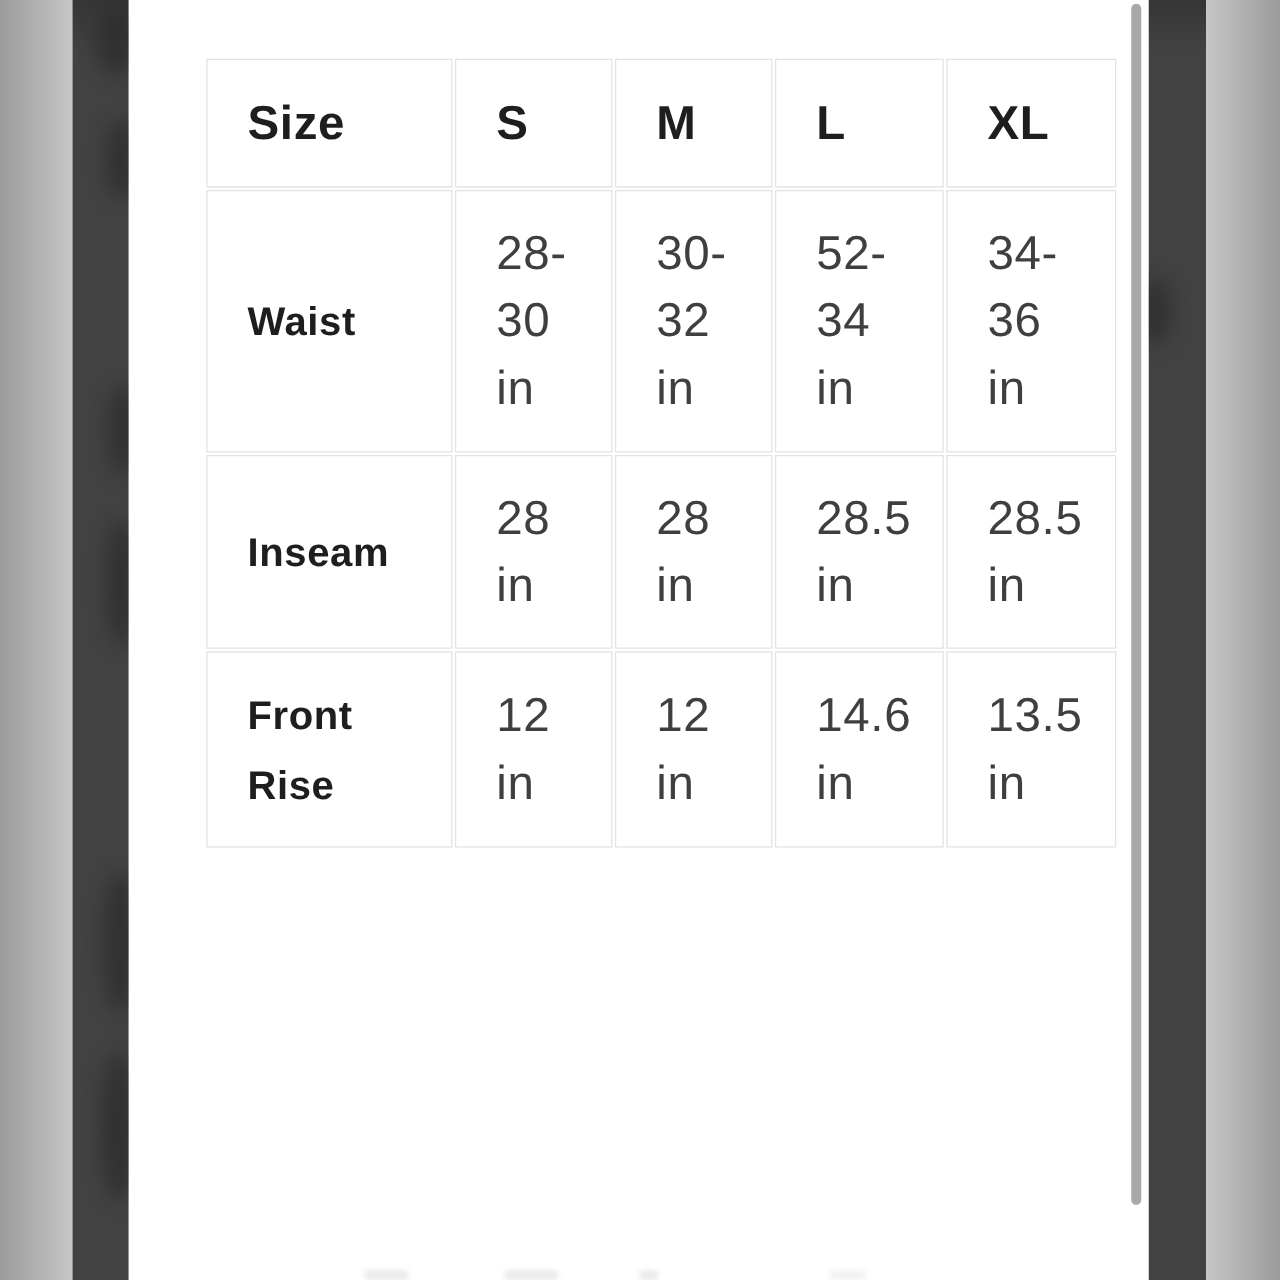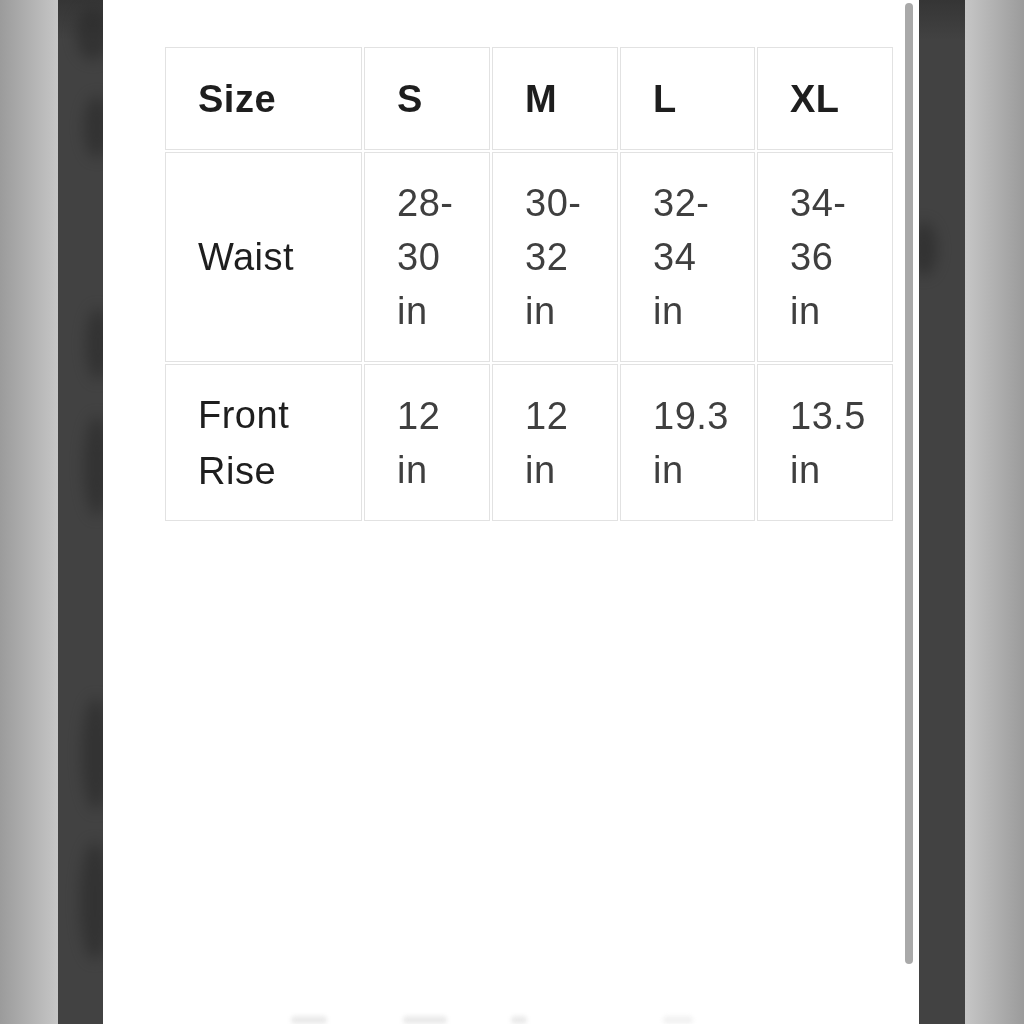--- a/index.html
+++ b/index.html
@@ -67,21 +67,21 @@
     background:var(--panel-bg);
     vertical-align:middle;text-align:left;
     padding:0 6px 0 32px;box-sizing:border-box;
     white-space:pre-line;
   }
   table.size-chart th{
     font-weight:700;font-size:38px;line-height:52px;color:var(--header-text);
     letter-spacing:.5px;
   }
   td.row-label{
-    font-weight:400;font-size:38px;line-height:56px;color:var(--header-text);
+    font-weight:700;font-size:32px;line-height:56px;color:var(--header-text);
     letter-spacing:.5px;
   }
   td.value-cell{
     font-weight:400;font-size:38px;line-height:54px;color:var(--value-text);
     letter-spacing:.5px;
   }
   tr.hdr{height:103px;}
   tr.r0{height:210px;}
   tr.r1{height:156px;}
   tr.r2{height:157px;}
@@ -139,35 +139,46 @@
       </thead>
       <tbody>
         <tr class="r0">
           <td class="row-label">Waist</td>
           <td class="value-cell">28-
 30
 in</td>
           <td class="value-cell">30-
 32
 in</td>
-          <td class="value-cell">32-
+          <td class="value-cell">52-
 34
 in</td>
           <td class="value-cell">34-
 36
+in</td>
+        </tr>
+        <tr class="r3">
+          <td class="row-label">Inseam</td>
+          <td class="value-cell">28
+in</td>
+          <td class="value-cell">28
+in</td>
+          <td class="value-cell">28.5
+in</td>
+          <td class="value-cell">28.5
 in</td>
         </tr>
         <tr class="r4">
           <td class="row-label">Front
 Rise</td>
           <td class="value-cell">12
 in</td>
           <td class="value-cell">12
 in</td>
-          <td class="value-cell">19.3
+          <td class="value-cell">14.6
 in</td>
           <td class="value-cell">13.5
 in</td>
         </tr>
       </tbody>
     </table>
 
     <div class="smudge s1"></div>
     <div class="smudge s2"></div>
     <div class="smudge s3"></div>

